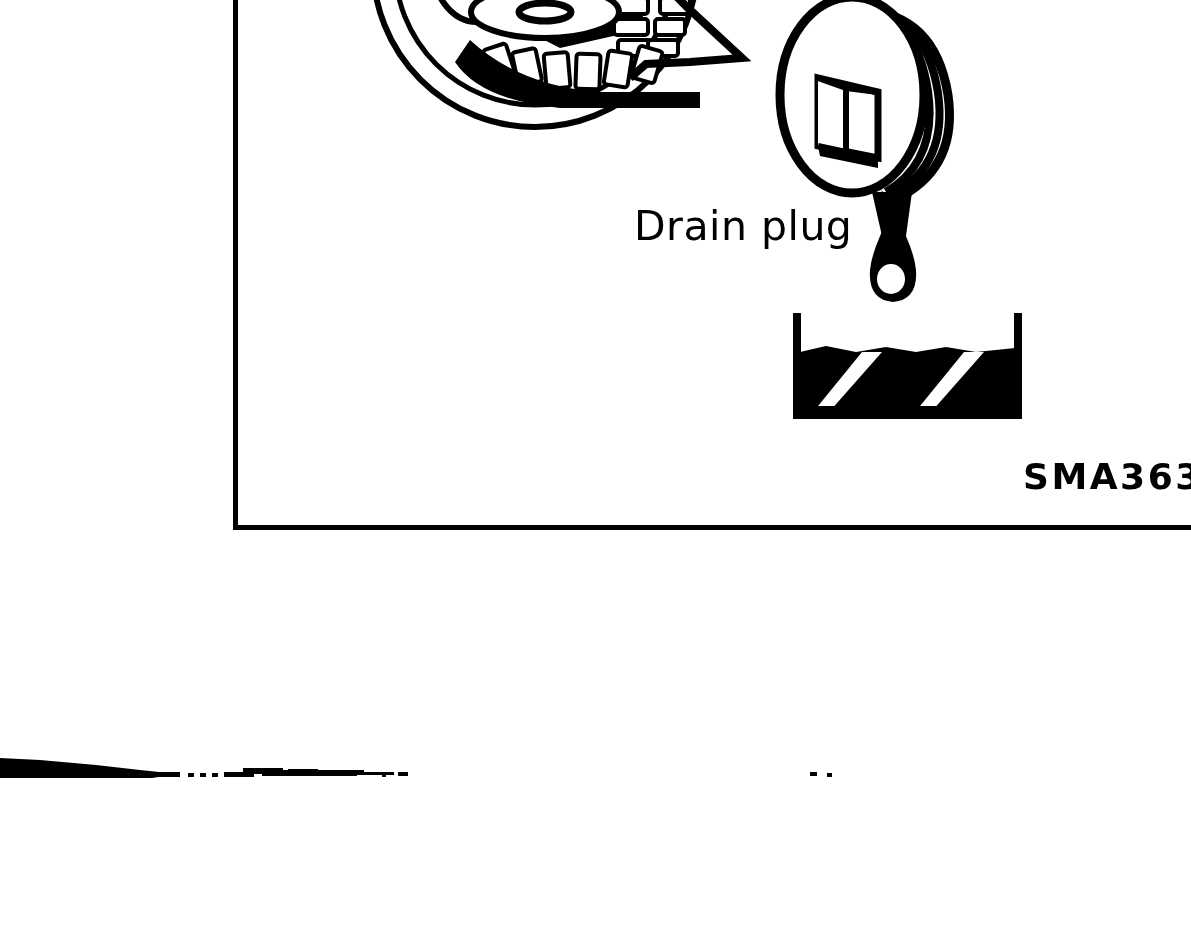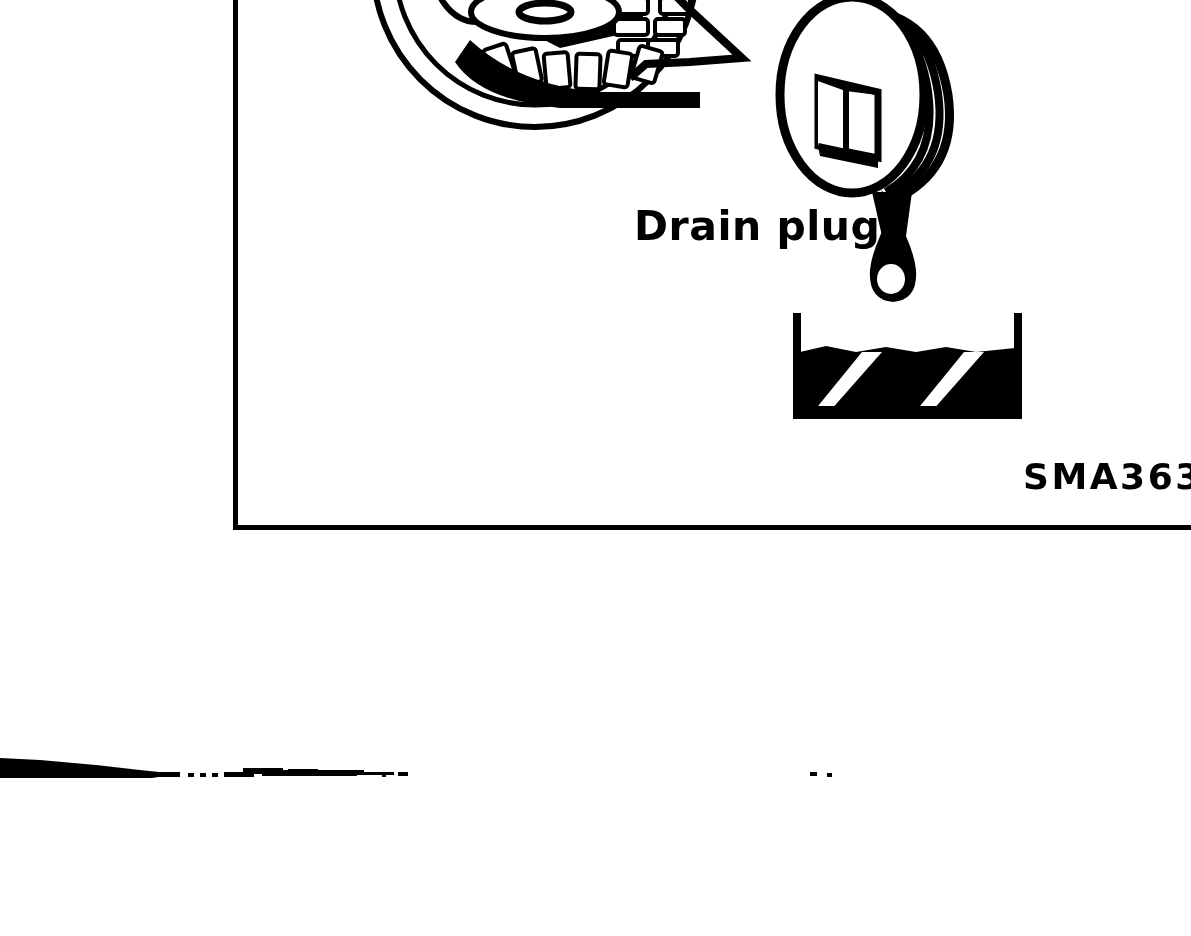--- a/index.html
+++ b/index.html
@@ -35,21 +35,21 @@
     top: 0;
     width: 1191px;
     height: 936px;
   }
   .label-drain-plug {
     position: absolute;
     left: 634px;
     top: 206px;
     font-family: "DejaVu Sans", sans-serif;
     font-size: 41px;
-    font-weight: 700;
+    font-weight: 400;
     letter-spacing: 0.5px;
     color: #000000;
     white-space: nowrap;
     line-height: 1;
   }
   .figure-code {
     position: absolute;
     left: 1023px;
     top: 459px;
     font-family: "DejaVu Sans", sans-serif;

